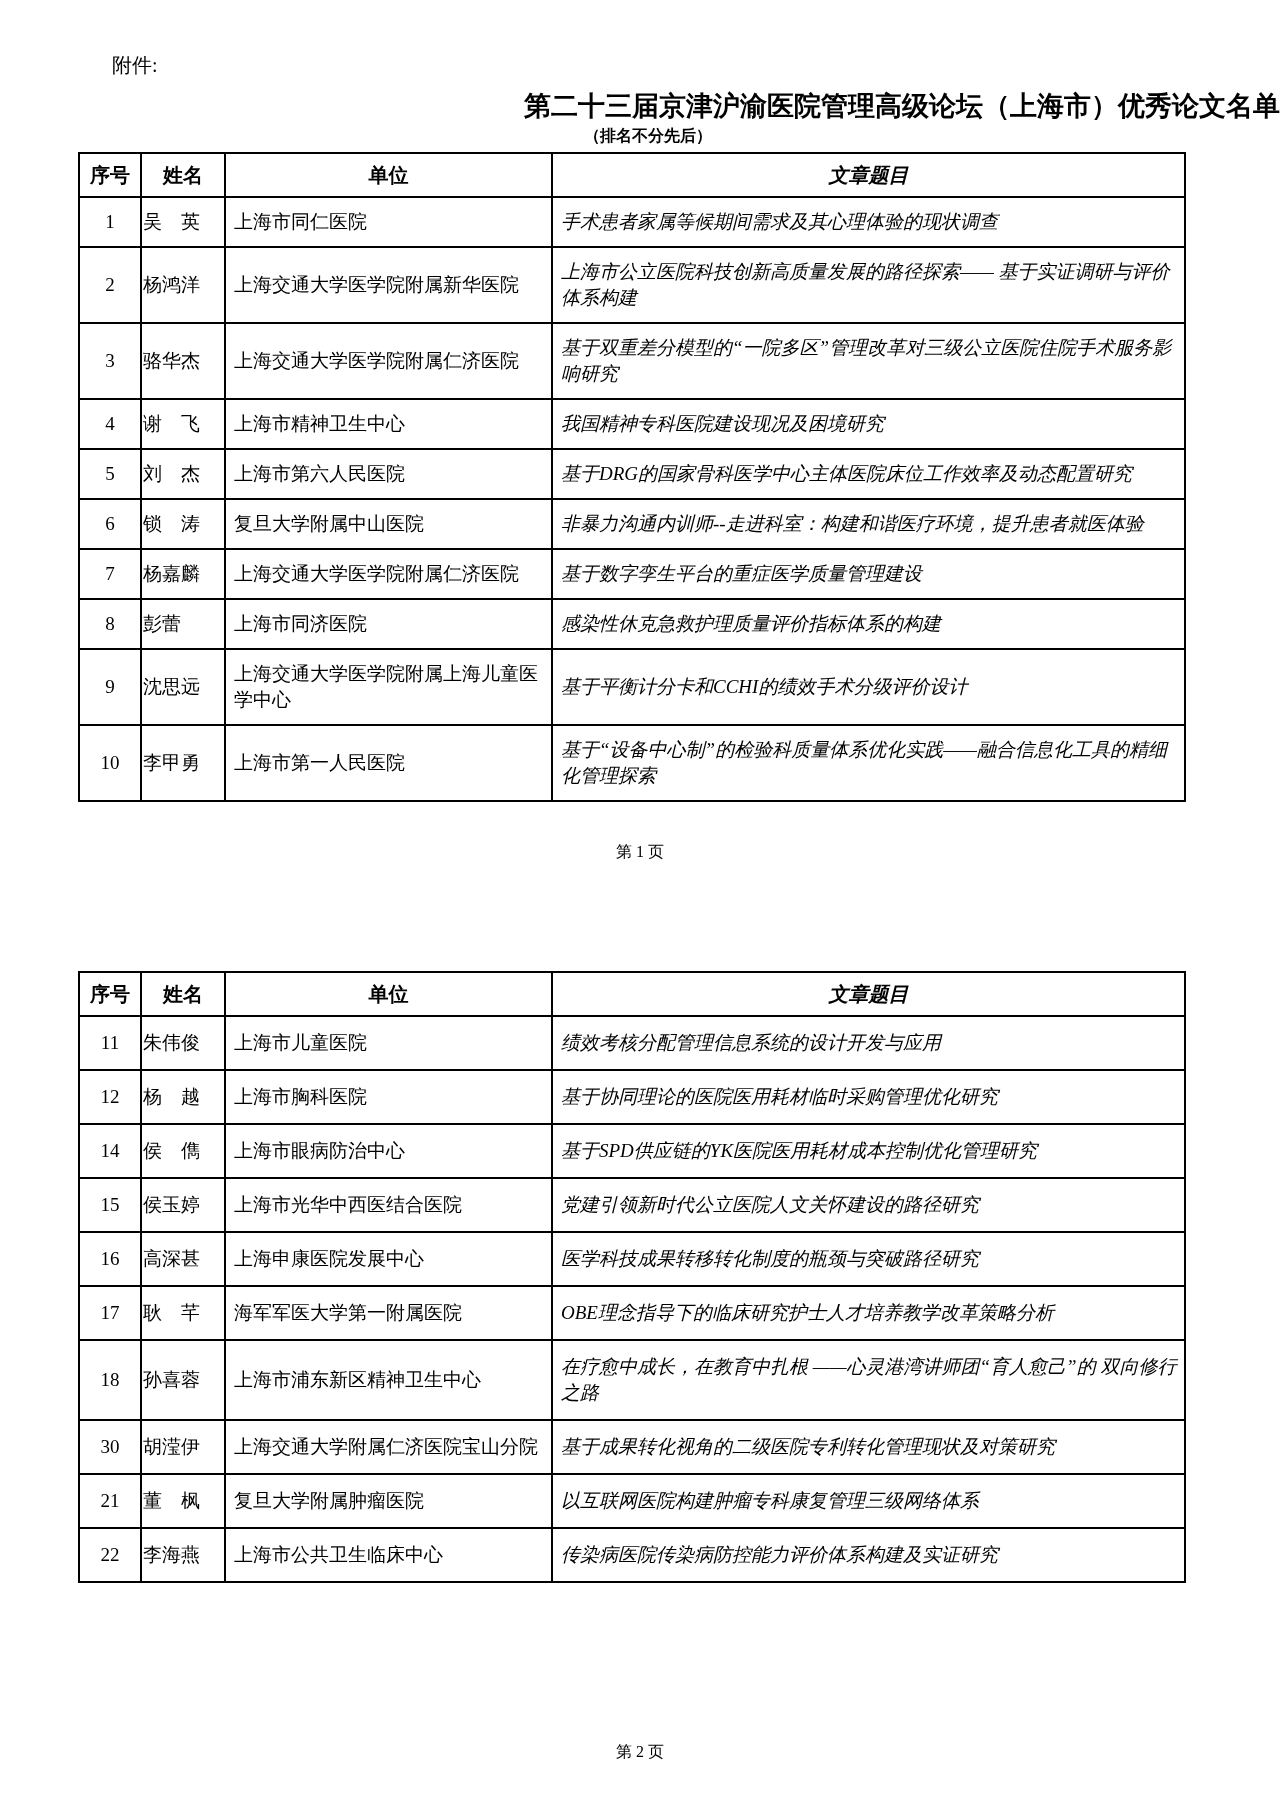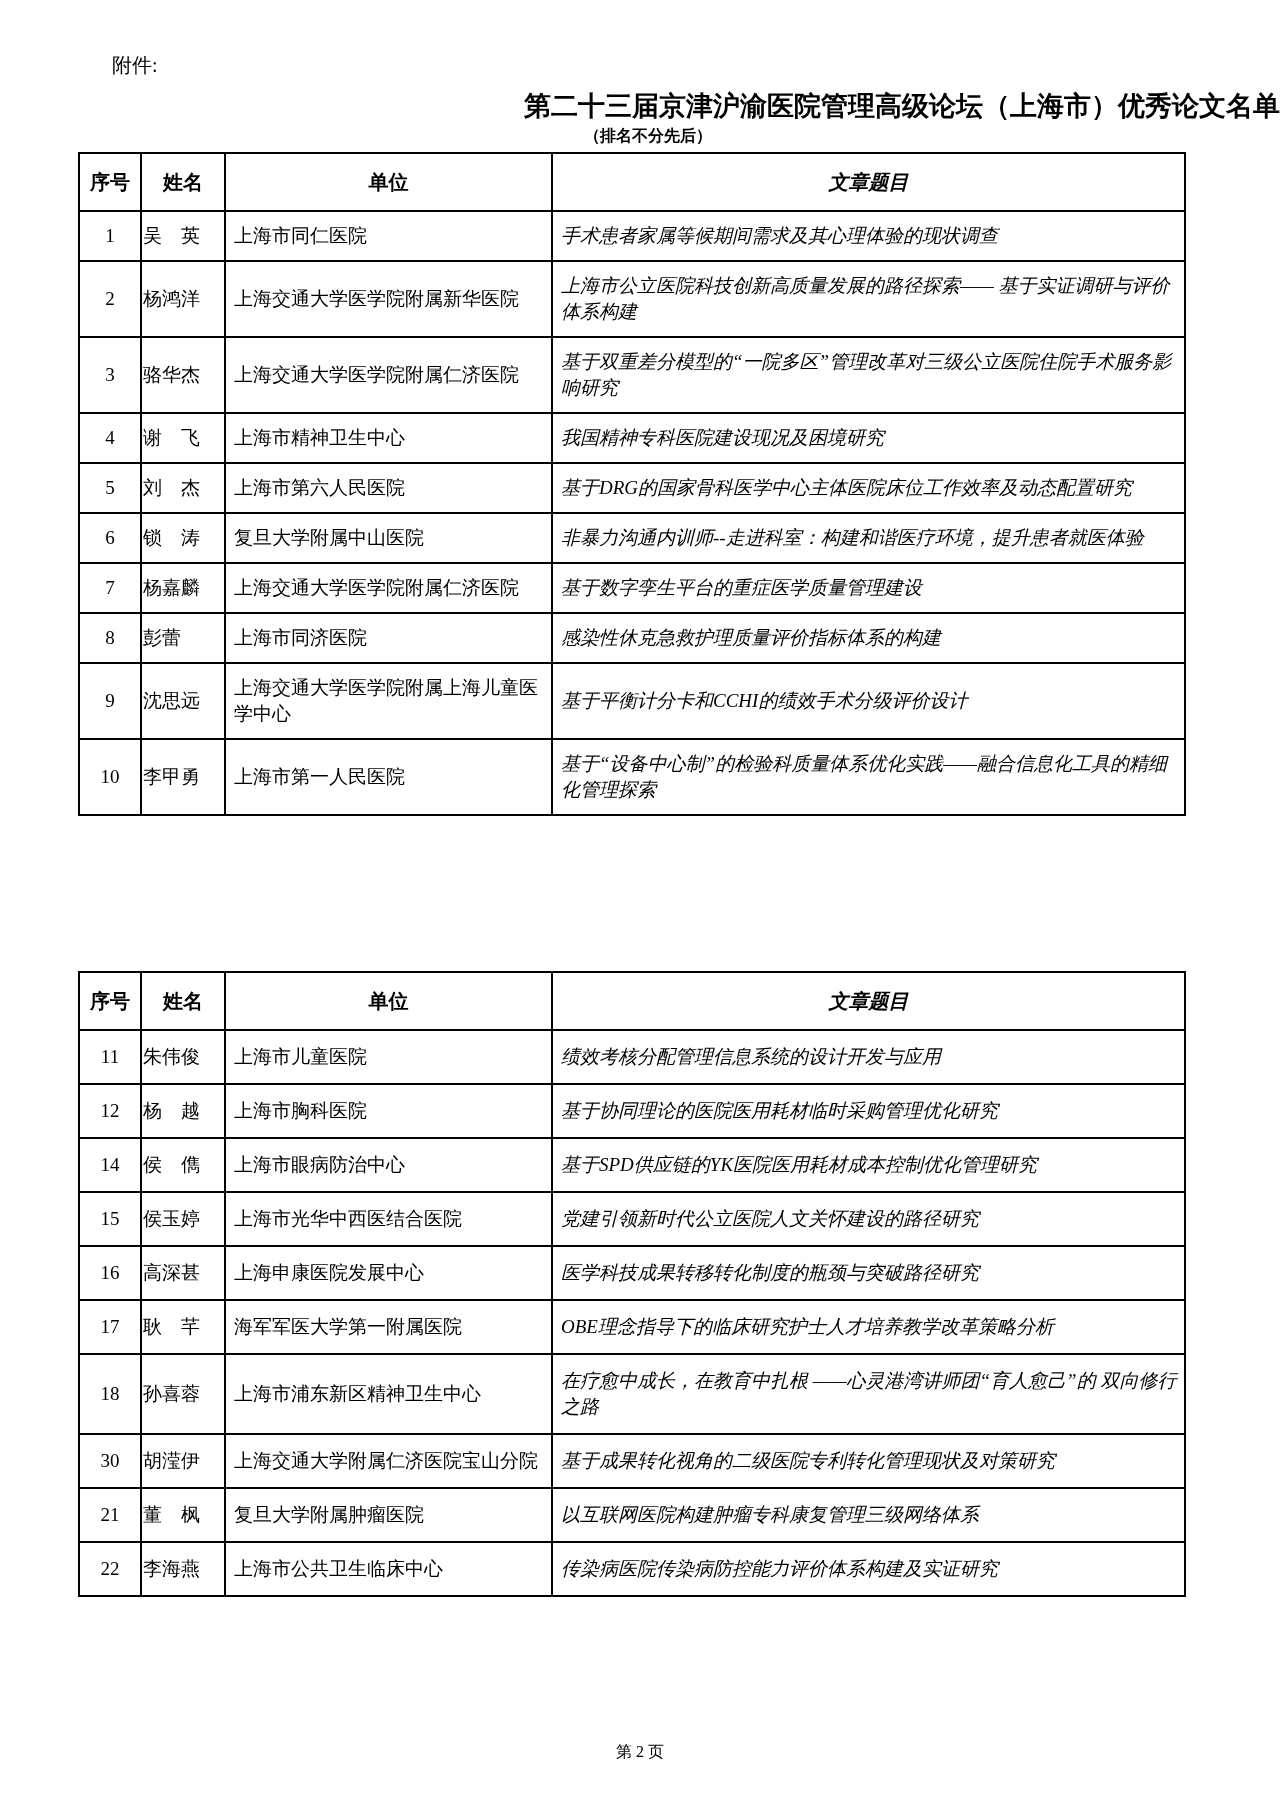--- a/index.html
+++ b/index.html
@@ -61,21 +61,21 @@
     line-height: 26px;
     vertical-align: middle;
     overflow: hidden;
     word-break: break-all;
   }
   .papers th {
     height: 42px;
     font-weight: bold;
     font-size: 20px;
     text-align: center;
-    padding: 7px 2px;
+    padding: 0 2px;
   }
   .papers td {
     padding: 11px 6px;
   }
   #table2 td {
     padding-top: 13px;
     padding-bottom: 13px;
   }
   .col-no    { width: 62px; }
   .col-name  { width: 84px; }
@@ -177,20 +177,21 @@
         </tr>
         <tr>
           <td class="col-no">10</td>
           <td class="col-name">李甲勇</td>
           <td class="col-unit">上海市第一人民医院</td>
           <td class="col-title">基于“设备中心制”的检验科质量体系优化实践——融合信息化工具的精细化管理探索</td>
         </tr>
       </tbody>
   </table>
 
+  <div class="page-footer" id="footer1">第 1 页</div>
 
   <table class="papers" id="table2">
     <colgroup>
       <col class="col-no">
         <col class="col-name">
         <col class="col-unit">
         <col class="col-title">
     </colgroup>
     <thead>
       <tr>

